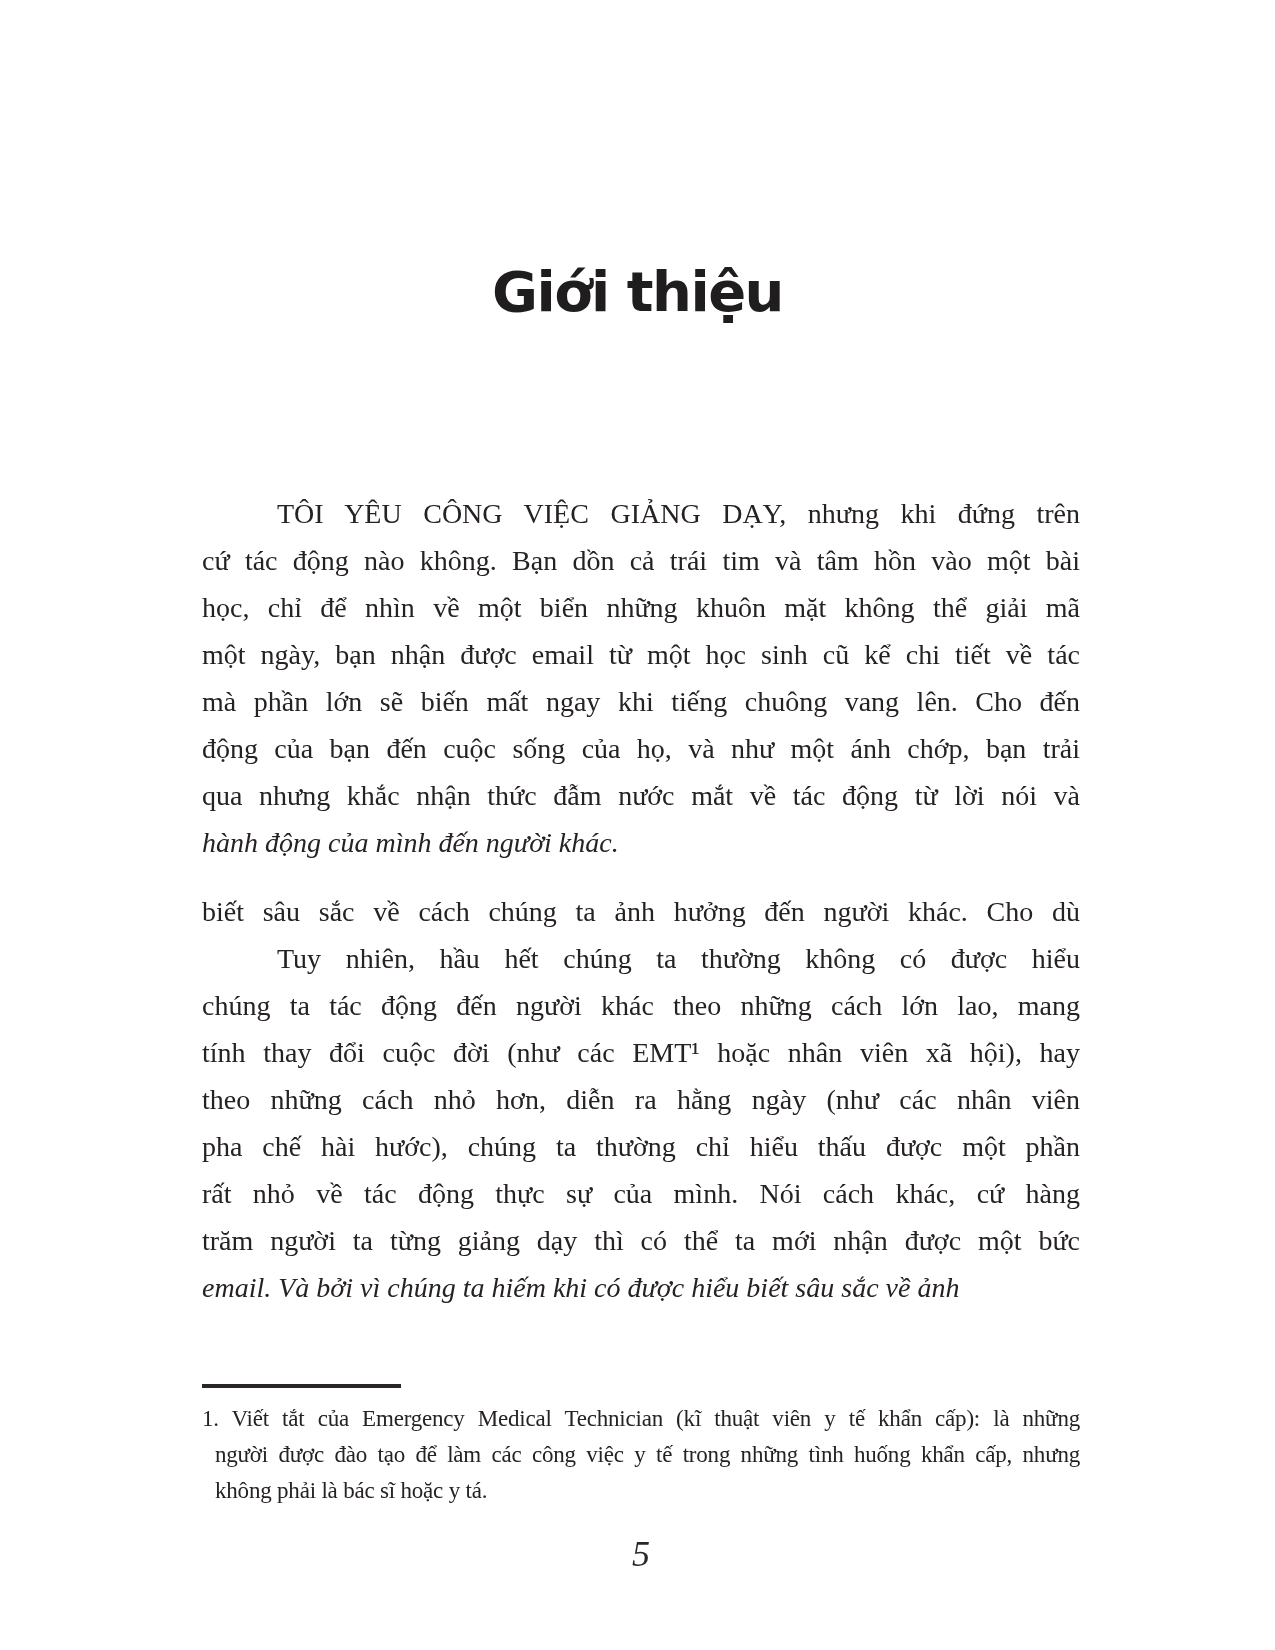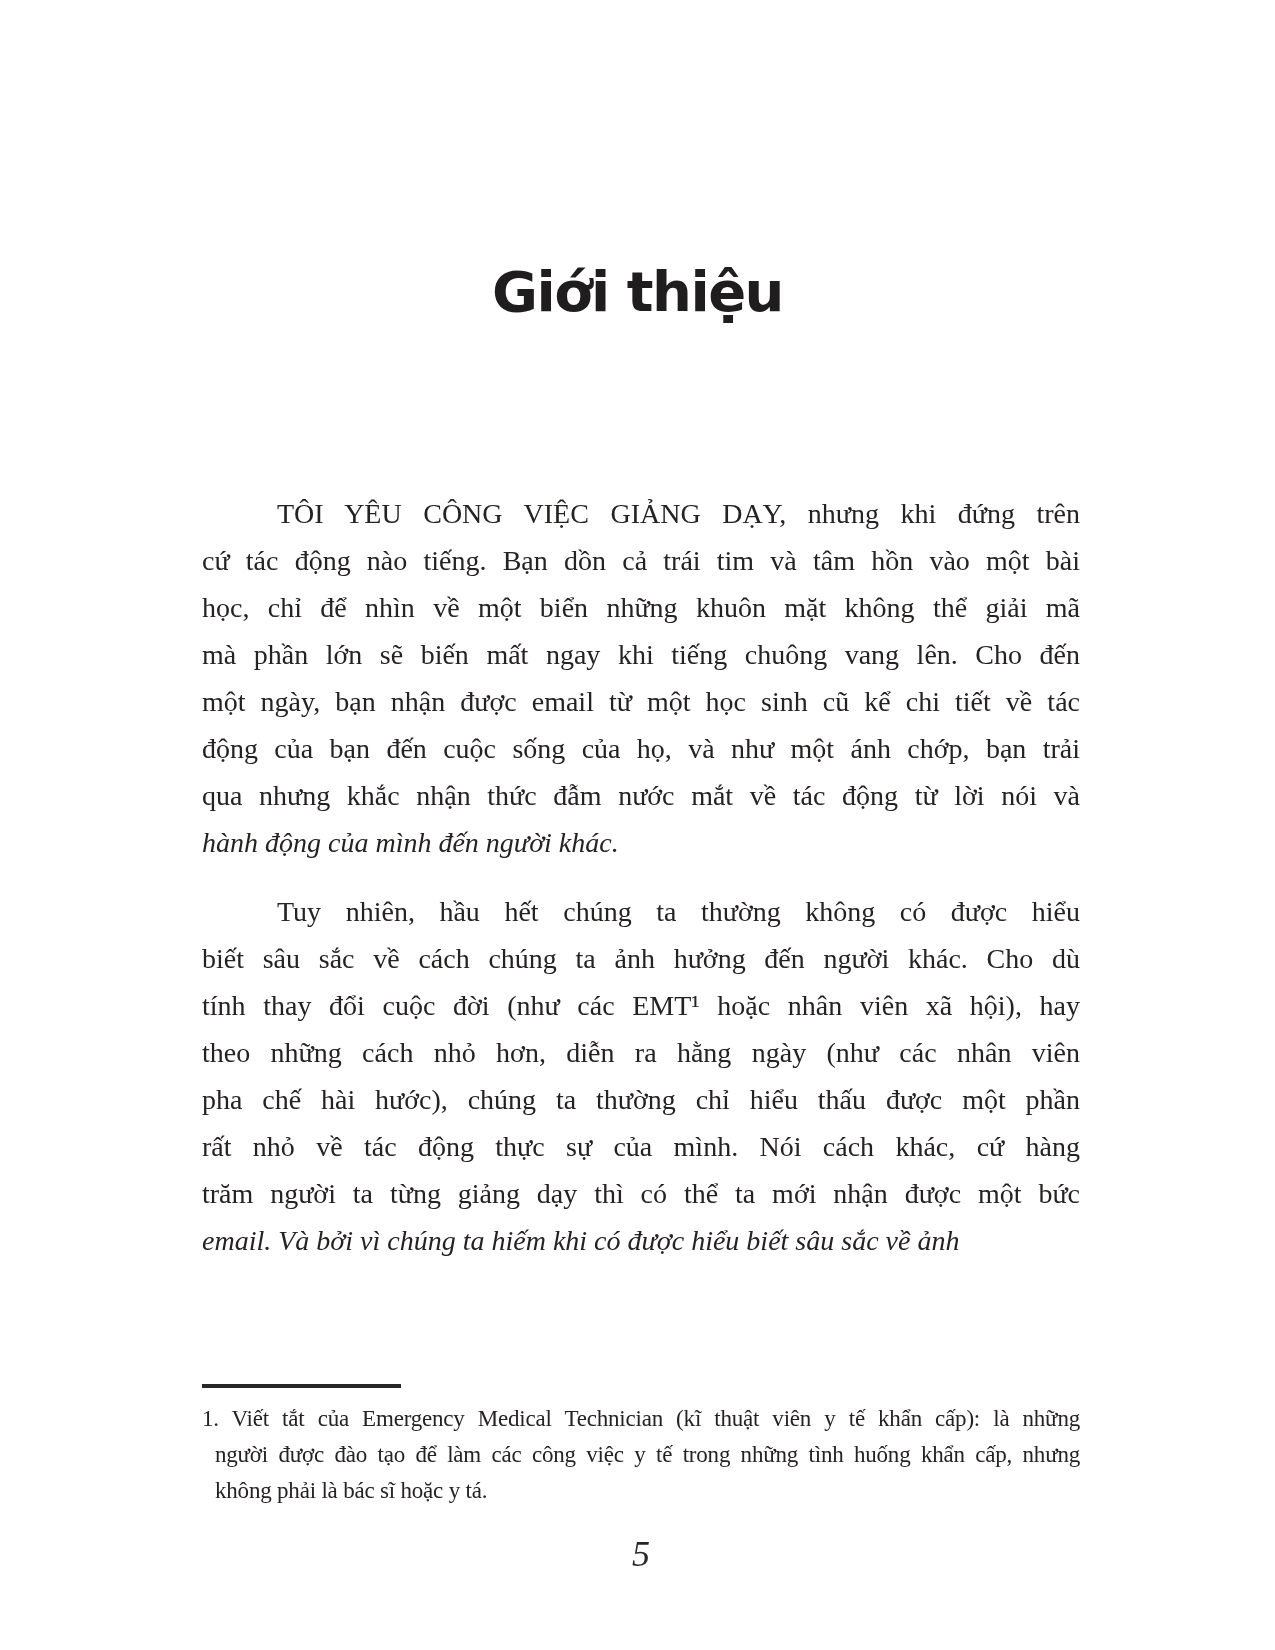--- a/index.html
+++ b/index.html
@@ -85,32 +85,33 @@
 <body>
 
 <div class="page">
 
   <h1 class="title">Giới thiệu</h1>
 
   <div class="content">
 
     <div class="paragraph p1">
       <div class="line first">TÔI YÊU CÔNG VIỆC GIẢNG DẠY, nhưng khi đứng trên</div>
-      <div class="line">cứ tác động nào tiếng. Bạn dồn cả trái tim và tâm hồn vào một bài</div>
+      <div class="line">cứ tác động nào không. Bạn dồn cả trái tim và tâm hồn vào một bài</div>
       <div class="line">học, chỉ để nhìn về một biển những khuôn mặt không thể giải mã</div>
+      <div class="line">một ngày, bạn nhận được email từ một học sinh cũ kể chi tiết về tác</div>
       <div class="line">mà phần lớn sẽ biến mất ngay khi tiếng chuông vang lên. Cho đến</div>
-      <div class="line">một ngày, bạn nhận được email từ một học sinh cũ kể chi tiết về tác</div>
       <div class="line">động của bạn đến cuộc sống của họ, và như một ánh chớp, bạn trải</div>
       <div class="line">qua nhưng khắc nhận thức đẫm nước mắt về tác động từ lời nói và</div>
       <div class="line last">hành động của mình đến người khác.</div>
     </div>
 
     <div class="paragraph p2">
+      <div class="line">biết sâu sắc về cách chúng ta ảnh hưởng đến người khác. Cho dù</div>
       <div class="line first">Tuy nhiên, hầu hết chúng ta thường không có được hiểu</div>
-      <div class="line">biết sâu sắc về cách chúng ta ảnh hưởng đến người khác. Cho dù</div>
+      <div class="line">chúng ta tác động đến người khác theo những cách lớn lao, mang</div>
       <div class="line">tính thay đổi cuộc đời (như các EMT¹ hoặc nhân viên xã hội), hay</div>
       <div class="line">theo những cách nhỏ hơn, diễn ra hằng ngày (như các nhân viên</div>
       <div class="line">pha chế hài hước), chúng ta thường chỉ hiểu thấu được một phần</div>
       <div class="line">rất nhỏ về tác động thực sự của mình. Nói cách khác, cứ hàng</div>
       <div class="line">trăm người ta từng giảng dạy thì có thể ta mới nhận được một bức</div>
       <div class="line last">email. Và bởi vì chúng ta hiếm khi có được hiểu biết sâu sắc về ảnh</div>
     </div>
 
   </div>
 

